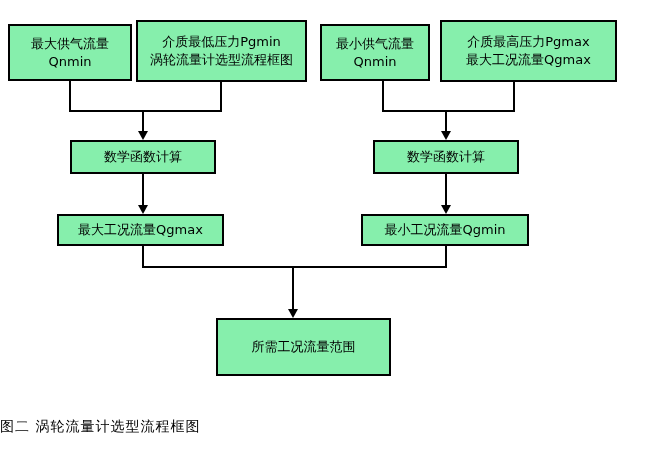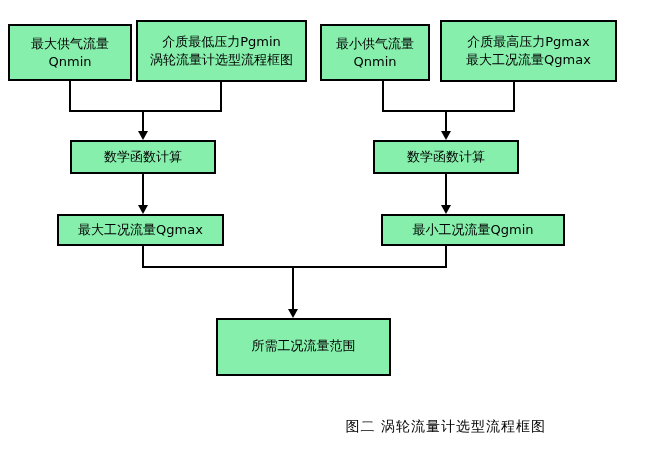--- a/index.html
+++ b/index.html
@@ -43,24 +43,24 @@
   #n-pgmin   { left: 136px; top: 20px;  width: 171px; height: 62px; }
   #n-qnmin   { left: 320px; top: 24px;  width: 110px; height: 57px; }
   #n-pgmax   { left: 440px; top: 20px;  width: 177px; height: 62px; }
 
   
   #n-calc-l  { left: 70px;  top: 140px; width: 146px; height: 34px; }
   #n-calc-r  { left: 373px; top: 140px; width: 146px; height: 34px; }
 
   
   #n-qgmax   { left: 57px;  top: 214px; width: 167px; height: 32px; }
-  #n-qgmin   { left: 361px; top: 214px; width: 184px; height: 32px; margin-left: 20px; }
+  #n-qgmin   { left: 361px; top: 214px; width: 168px; height: 32px; }
 
   
-  #n-final   { left: 216px; top: 318px; width: 175px; height: 58px; font-family: Liberation Mono, monospace; }
+  #n-final   { left: 216px; top: 318px; width: 175px; height: 58px; }
 
   
   .conn {
     position: absolute;
     background: #000000;
     z-index: 1;
   }
   .vline { width: 2px; }
   .hline { height: 2px; }
   .arrowhead {
@@ -71,21 +71,21 @@
     border-right: 5px solid transparent;
     border-top: 9px solid #000000;
     z-index: 2;
   }
 
   .caption {
     position: absolute;
     left: 0;
     top: 418px;
     width: 546px;
-    text-align: right;
+    text-align: left;
     font-size: 14px;
     letter-spacing: 1px;
     color: #000000;
   }
 </style>
 </head>
 <body>
 
 <div id="canvas">
 

